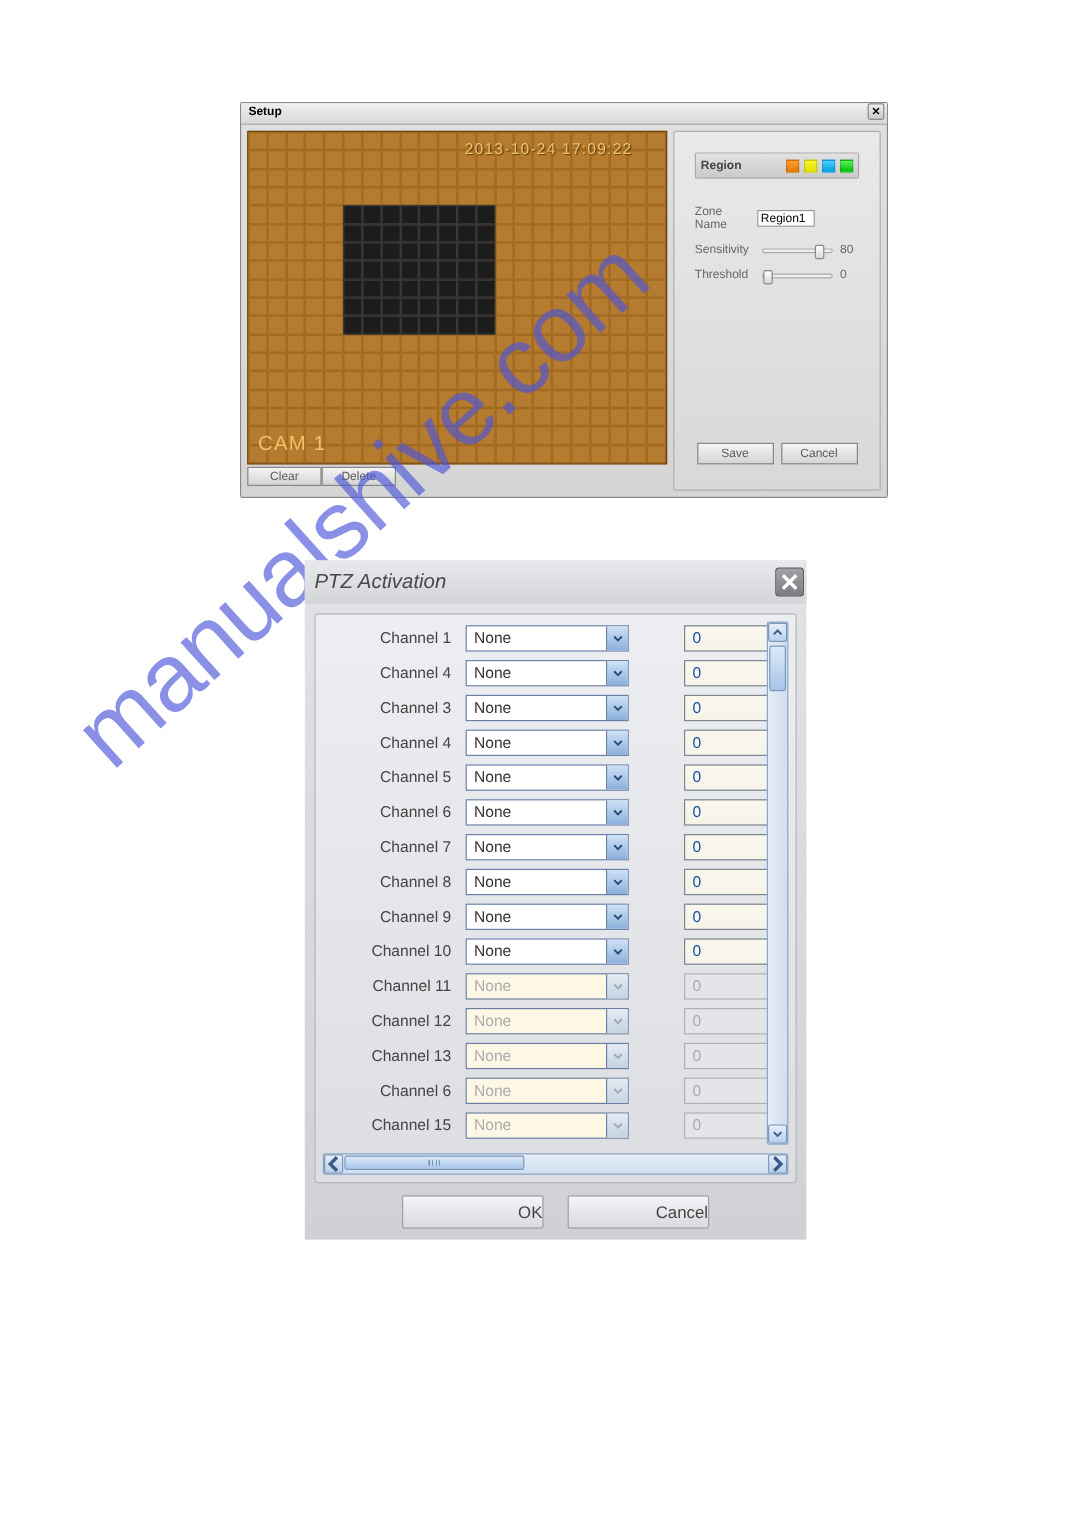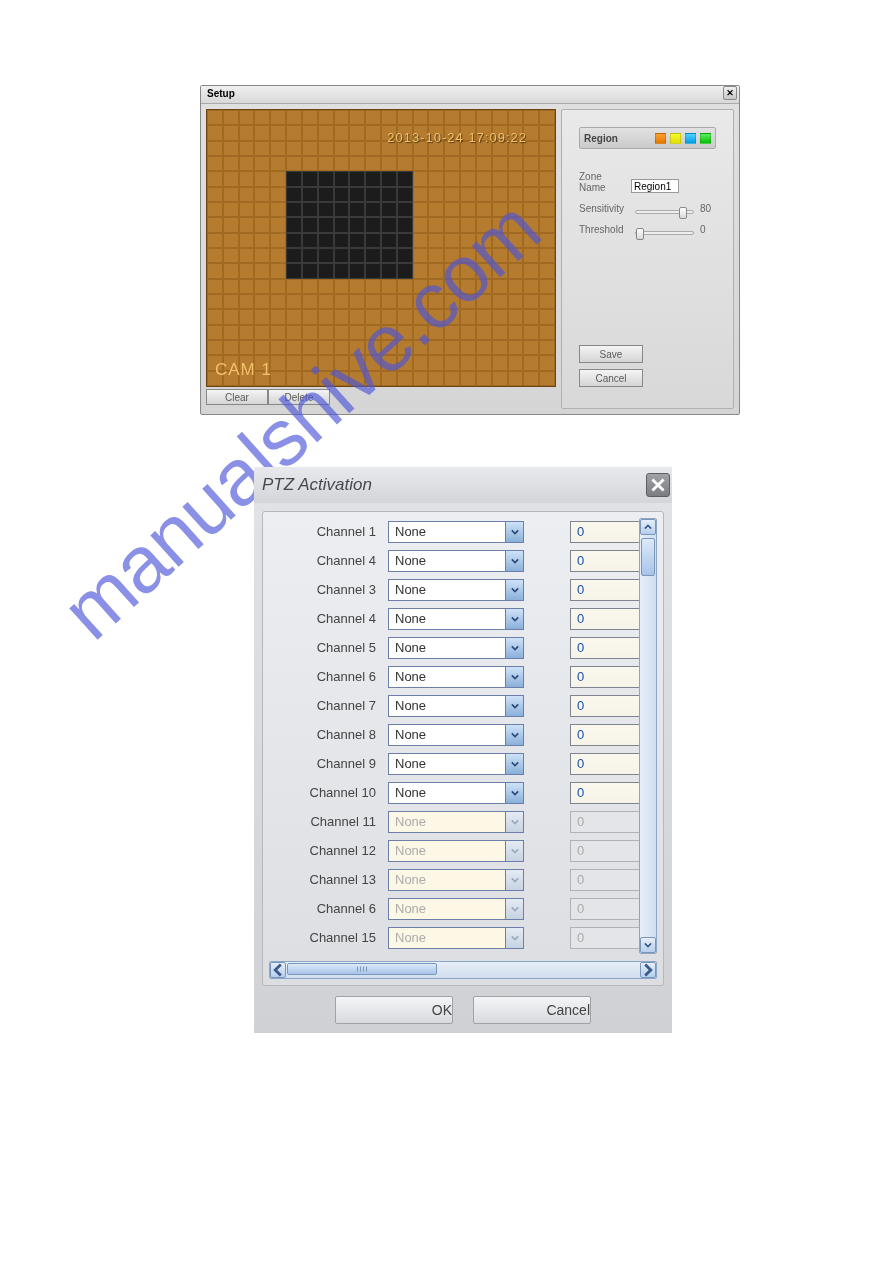--- a/index.html
+++ b/index.html
@@ -15,48 +15,48 @@
   .setup-close { position: absolute; right: 2px; top: 0px; width: 14px; height: 14px; background: linear-gradient(#f0f0f0,#c8c8c8); border: 1px solid #888; border-radius: 2px; display: flex; align-items: center; justify-content: center; font-size: 9px; line-height: 1; cursor: pointer; }
   .setup-body { display: flex; height: calc(100% - 18px); padding: 5px; gap: 5px; }
   .grid-panel { flex: 0 0 350px; display: flex; flex-direction: column; }
   .grid-area {
     width: 350px; height: 278px; background: #b57b2e;
     display: grid; grid-template-columns: repeat(22,1fr); grid-template-rows: repeat(18,1fr);
     border: 1px solid #6a4512; position: relative;
   }
   .grid-cell { border: 1px solid #a06a22; }
   .grid-cell.sel { background: #1c1c1c; border: 1px solid #3a3a3a; }
-  .grid-text-ts { position: absolute; top: 20px; right: 28px; font-family: Arial; font-size: 13px; color: #f2c069; letter-spacing: 1px; text-shadow: 1px 1px 1px rgba(0,0,0,.5); white-space: nowrap; }
+  .grid-text-ts { position: absolute; top: 6px; right: 28px; font-family: Arial; font-size: 13px; color: #f2c069; letter-spacing: 1px; text-shadow: 1px 1px 1px rgba(0,0,0,.5); white-space: nowrap; }
   .grid-text-ts span { display:inline-block; }
   .grid-text-cam { position: absolute; left: 8px; bottom: 6px; font-family: Arial; font-size: 17px; color: #f2c069; letter-spacing: 1px; font-weight: 400; }
   .grid-buttons { display: flex; gap: 0; margin-top: 2px; }
   .setup-btn {
     width: 62px; height: 16px; font-size: 10px; border: 1px solid #888;
     background: linear-gradient(#f4f4f4,#d5d5d5); cursor: pointer; color: #5a5a5a;
   }
 
   .region-panel {
     flex: 1 1 auto; background: linear-gradient(#e9e9e9,#d8d8d8); border: 1px solid #b0b0b0; border-radius: 2px;
     display: flex; flex-direction: column; padding: 17px; font-size: 10px; color: #666;
   }
   .region-header { display: flex; align-items: center; gap: 4px; height: 22px; background: linear-gradient(#e2e2e2,#cacaca); border: 1px solid #aaa; border-radius: 2px; padding: 0 4px; }
   .region-header-title { font-weight: bold; color: #444; flex: 1; }
   .region-swatch { width: 11px; height: 11px; border: 1px solid rgba(0,0,0,.15); }
   .sw-orange { background: linear-gradient(#ffa030,#e07800); }
   .sw-yellow { background: linear-gradient(#f8f830,#e0e000); }
   .sw-cyan   { background: linear-gradient(#50d0ff,#00a0e0); }
   .sw-green  { background: linear-gradient(#60f060,#00c000); }
   .region-fields { padding-top: 22px; display: flex; flex-direction: column; gap: 10px; }
-  .region-row { display: flex; align-items: flex-end; gap: 2px; }
+  .region-row { display: flex; align-items: center; gap: 2px; }
   .region-lbl { width: 50px; color: #666; font-size: 10px; }
   .region-input { border: 1px solid #999; height: 14px; width: 48px; font-size: 10px; padding: 0 2px; }
   .slider-track { position: relative; flex: 1; height: 4px; background: #eee; border: 1px solid #aaa; border-radius: 2px; margin: 0 4px; }
   .slider-thumb { position: absolute; top: -4px; width: 8px; height: 12px; background: linear-gradient(#fff,#d8d8d8); border: 1px solid #888; border-radius: 2px; }
   .region-val { width: 16px; text-align: left; color: #666; }
-  .region-buttons { margin-top: auto; display: flex; gap: 6px; justify-content: center; padding-bottom: 4px; flex-direction: column; }
+  .region-buttons { margin-top: auto; display: flex; gap: 6px; justify-content: center; padding-bottom: 4px; }
   .region-btn { width: 64px; height: 18px; font-size: 10px; border: 1px solid #888; background: linear-gradient(#f4f4f4,#d5d5d5); color: #5a5a5a; cursor: pointer; }
 
   
   .ptz-dialog {
     position: absolute; left: 254px; top: 467px; width: 418px; height: 566px;
     background: linear-gradient(#e2e3e6,#cfd1d5);
   }
   .ptz-titlebar {
     height: 36px; background: linear-gradient(#e8e9ec,#d4d5d9);
     display: flex; align-items: center; padding: 0 8px; position: relative;

